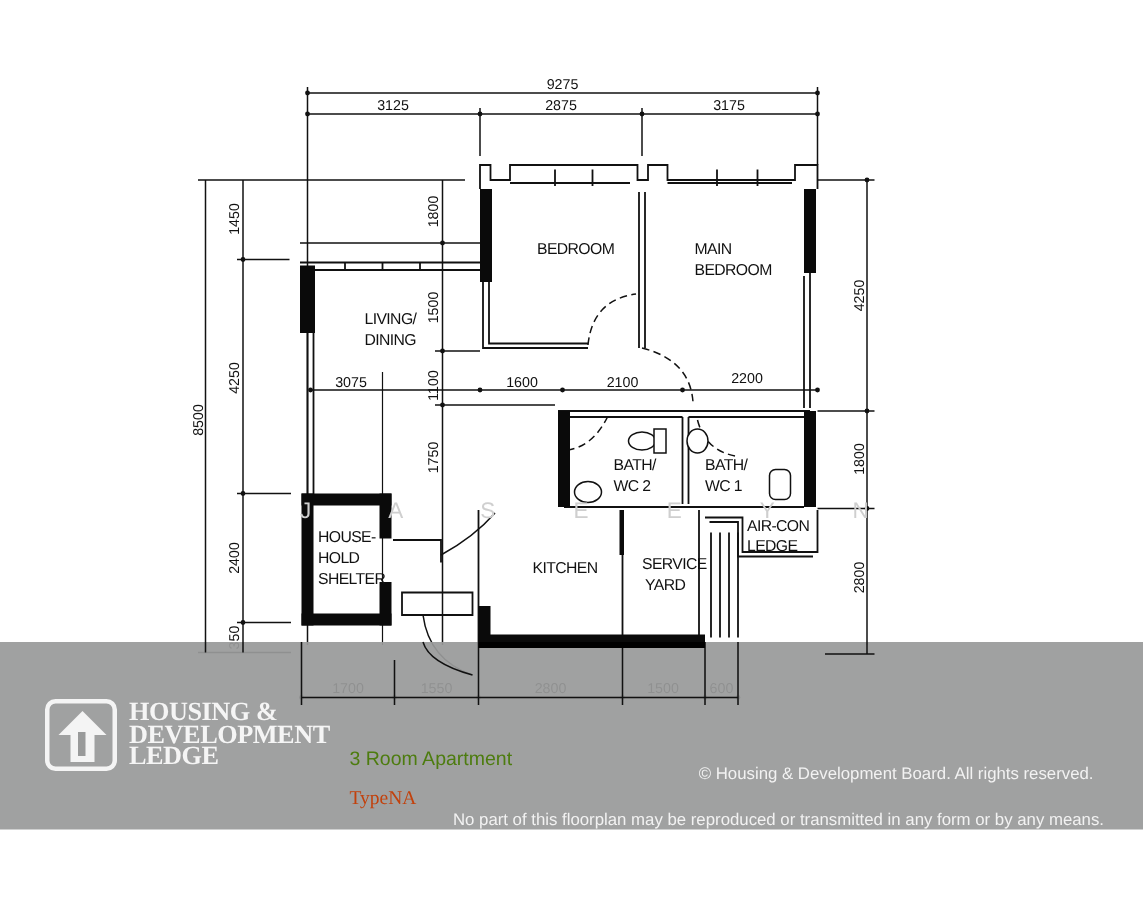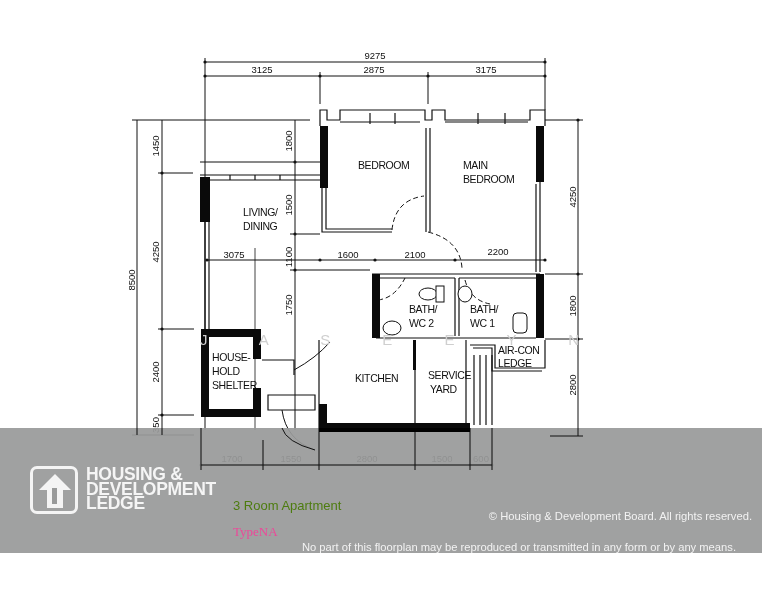--- a/index.html
+++ b/index.html
@@ -5,27 +5,27 @@
   html, body { margin: 0; padding: 0; background: #ffffff; }
   body { width: 762px; height: 600px; position: relative; overflow: hidden;
          font-family: "Liberation Sans", sans-serif; }
   #plan { position: absolute; left: 0; top: 0; width: 762px; height: 600px; }
   .band { position: absolute; left: 0; top: 428px; width: 762px; height: 125px;
           background: #999a9a; opacity: 0.93; }
   .logo { position: absolute; left: 30px; top: 466px; width: 48px; height: 48px;
           border: 3px solid #f4f4f4; border-radius: 7px; box-sizing: border-box; }
   .logo svg { position: absolute; left: 4px; top: 3px; }
   .logo-text { position: absolute; left: 86px; top: 467px; color: #f5f5f5;
-               font-family: Liberation Sans, sans-serif; font-weight: bold;
+               font-family: Liberation Serif, serif; font-weight: bold;
                font-size: 17.5px; line-height: 14.5px; letter-spacing: -0.3px; }
   .apt-title { position: absolute; left: 233px; top: 498px; color: #4d7c0f;
                font-family: Liberation Sans, sans-serif; font-size: 13px; }
-  .apt-type { position: absolute; left: 233px; top: 524px; color: #ec4899;
+  .apt-type { position: absolute; left: 233px; top: 524px; color: #c2410c;
               font-family: "Liberation Serif", serif; font-size: 13px; }
-  .copy1 { position: absolute; right: 10px; top: 510px; color: #f2f2f2; font-size: 11.2px; }
+  .copy1 { position: absolute; right: 33px; top: 510px; color: #f2f2f2; font-size: 11.2px; }
   .copy2 { position: absolute; right: 26px; top: 541px; color: #f2f2f2; font-size: 11.2px; }
   .dim { font-family: "Liberation Sans Narrow", "Liberation Sans", sans-serif; font-size: 9.5px; fill: #111; }
   .room { font-family: "Liberation Sans", sans-serif; font-size: 10.5px; fill: #111; letter-spacing: -0.4px; }
   .wm { font-family: "Liberation Sans", sans-serif; font-size: 15px; fill: #cfcfcf; letter-spacing: 24px; }
 </style>
 </head>
 <body>
 
 <svg id="plan" viewBox="0 0 762 600" xmlns="http://www.w3.org/2000/svg">
   <g stroke="#111" stroke-width="1" fill="none">

